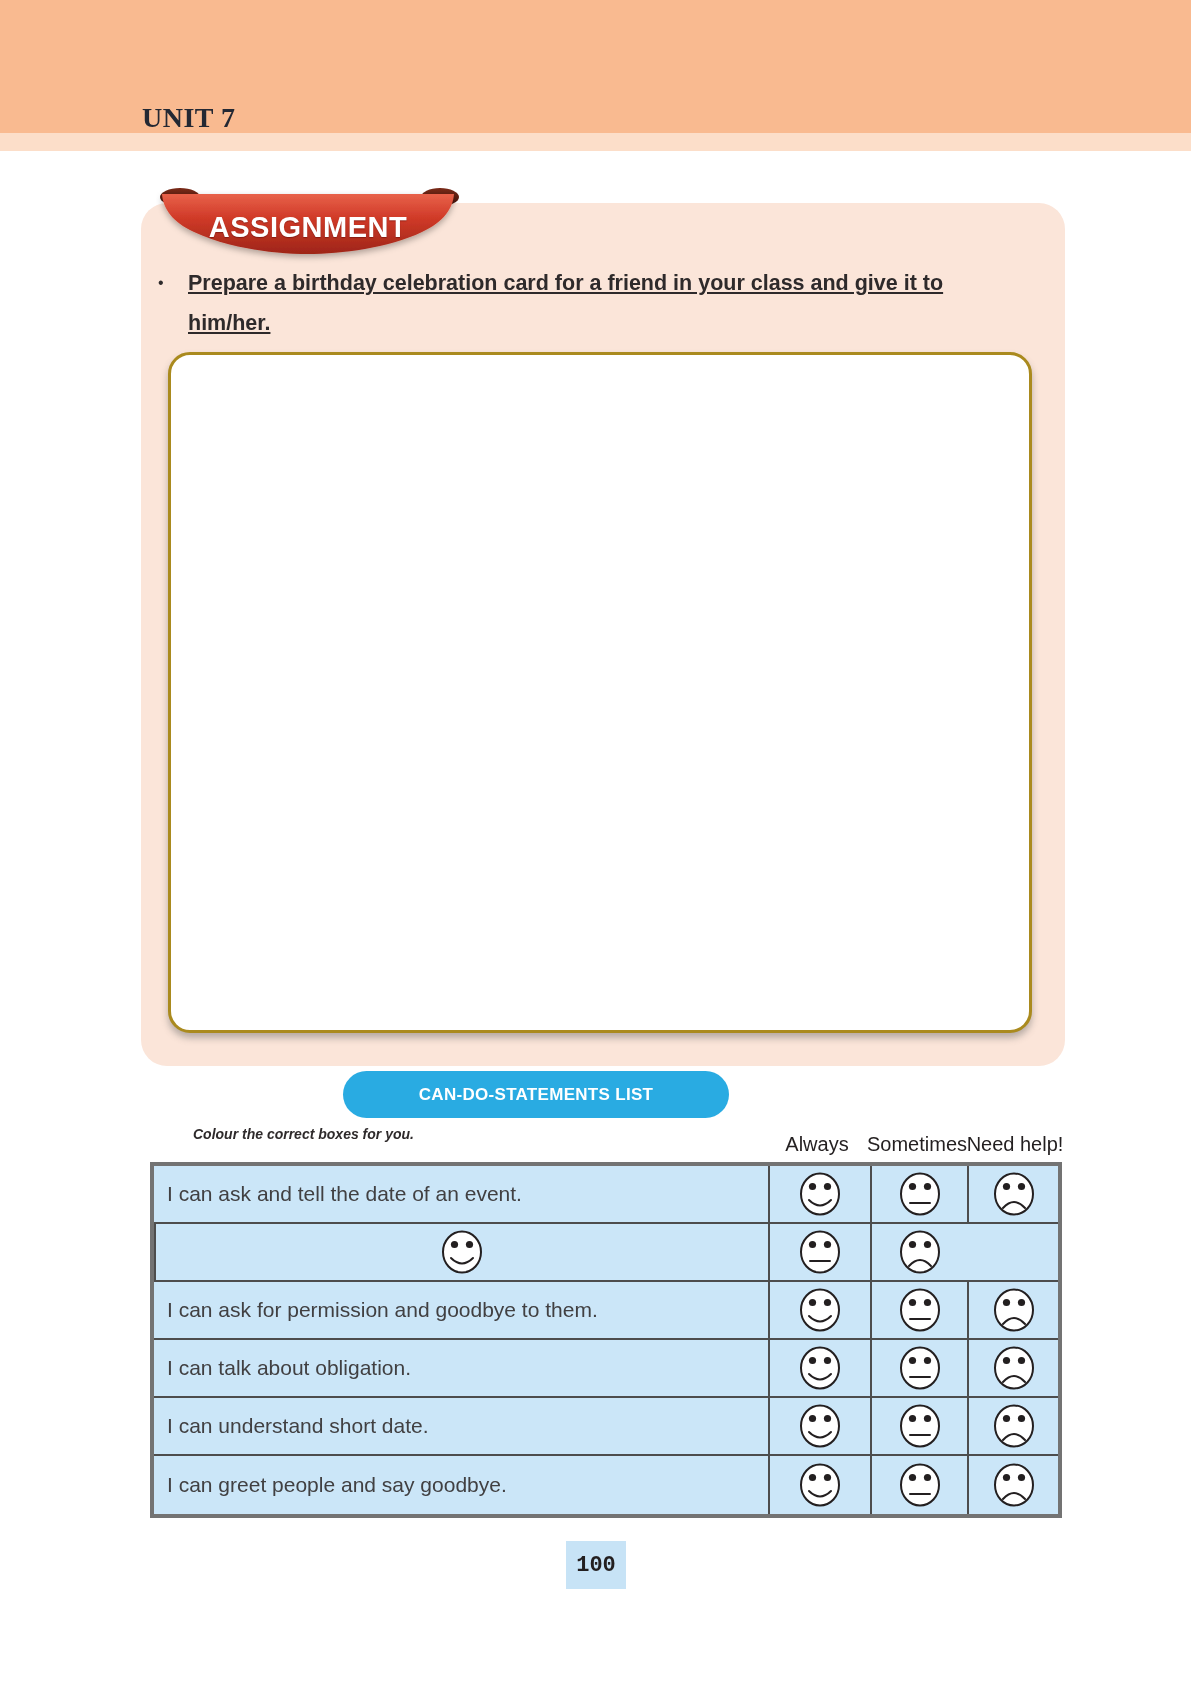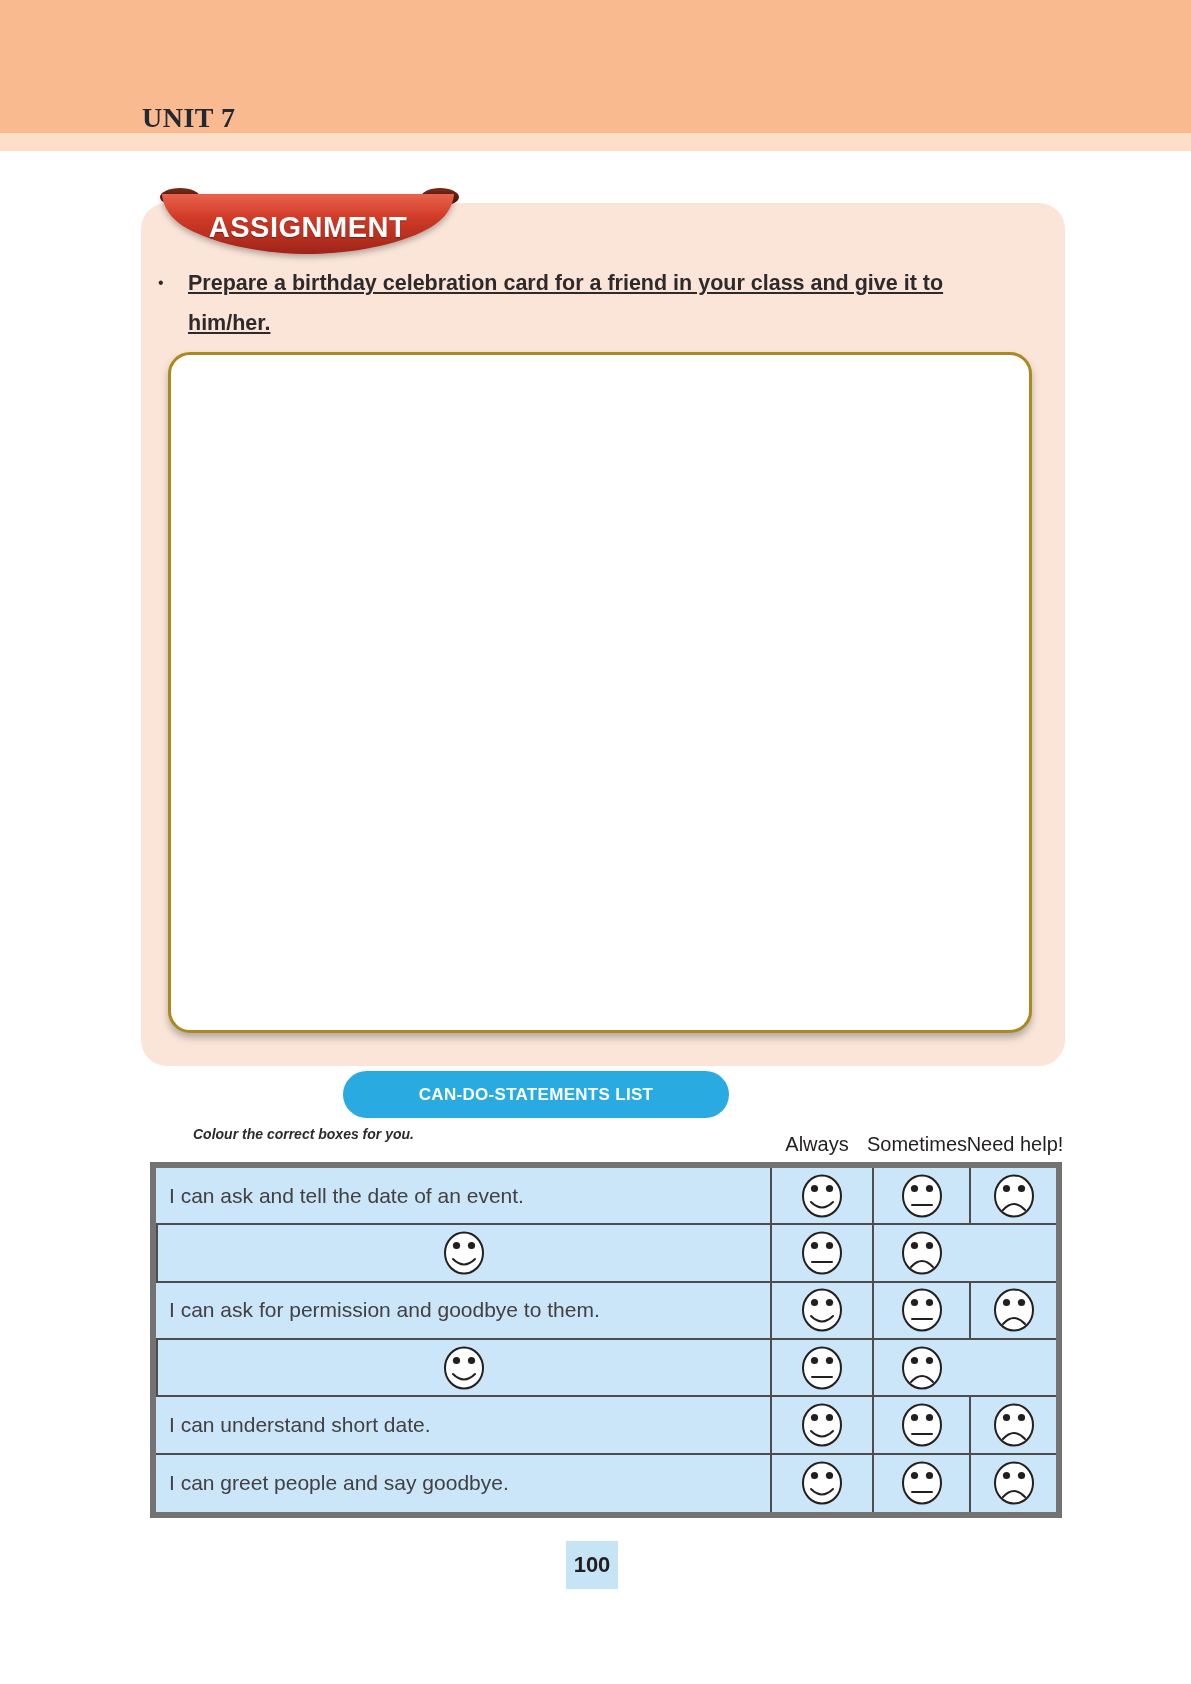--- a/index.html
+++ b/index.html
@@ -61,40 +61,40 @@
   .col-header{
     position:absolute;top:1131px;height:26px;
     font-size:20px;color:#231F20;text-align:center;line-height:26px;
   }
   .col-header.h0{left:766px;width:102px;}
   .col-header.h1{left:864px;width:106px;}
   .col-header.h2{left:963px;width:104px;}
   
   .cd-table{
     position:absolute;left:150px;top:1162px;width:912px;height:356px;
-    box-sizing:border-box;border:6px solid #737373;background:#CBE6F8;
+    box-sizing:border-box;border:4px solid #737373;background:#CBE6F8;
     display:grid;grid-template-rows:repeat(6,1fr);
   }
   .cd-row{
     display:grid;grid-template-columns:614px 102px 97px 1fr;
     border-bottom:2px solid #4D4D4D;
   }
   .cd-row:last-child{border-bottom:none;}
   .statement-cell{
     display:flex;align-items:center;padding-left:13px;
     font-size:21px;color:#414042;
   }
   .smiley-cell{
     border-left:2px solid #4D4D4D;
     display:flex;align-items:center;justify-content:center;
   }
   
   .page-badge{
-    position:absolute;left:566px;top:1541px;width:52px;height:48px;
-    background:#C7E3F6;display:flex;align-items:center;justify-content:center;
+    position:absolute;left:566px;top:1541px;width:60px;height:48px;
+    background:#C7E3F6;display:flex;align-items:center;justify-content:center;font-family:Liberation Mono, monospace;
   }
   .page-badge span{font-size:22px;font-weight:bold;color:#231F20;}
 </style>
 </head>
 <body>
 
 <div id="page">
 
   <div class="unit-band"></div>
   <div class="unit-substrip"></div>
@@ -217,20 +217,21 @@
       <div class="smiley-cell">
           <svg width="42" height="46" viewBox="-21 -23 42 46">
             <ellipse cx="0" cy="0" rx="19" ry="20.5" fill="#ffffff" stroke="#231F20" stroke-width="2"></ellipse>
             <circle cx="-7.5" cy="-7.5" r="3.6" fill="#231F20"></circle>
             <circle cx="7.5" cy="-7.5" r="3.6" fill="#231F20"></circle>
             <path d="M -11 14 Q 0 2 11 14" fill="none" stroke="#231F20" stroke-width="2" stroke-linecap="round"></path>
           </svg>
         </div>
     </div>
     <div class="cd-row">
+      <div class="statement-cell">I can talk about obligation.</div>
       <div class="smiley-cell">
           <svg width="42" height="46" viewBox="-21 -23 42 46">
             <ellipse cx="0" cy="0" rx="19" ry="20.5" fill="#ffffff" stroke="#231F20" stroke-width="2"></ellipse>
             <circle cx="-7.5" cy="-7.5" r="3.6" fill="#231F20"></circle>
             <circle cx="7.5" cy="-7.5" r="3.6" fill="#231F20"></circle>
             <path d="M -11 6 Q 0 17 11 6" fill="none" stroke="#231F20" stroke-width="2" stroke-linecap="round"></path>
           </svg>
         </div>
       <div class="smiley-cell">
           <svg width="42" height="46" viewBox="-21 -23 42 46">

